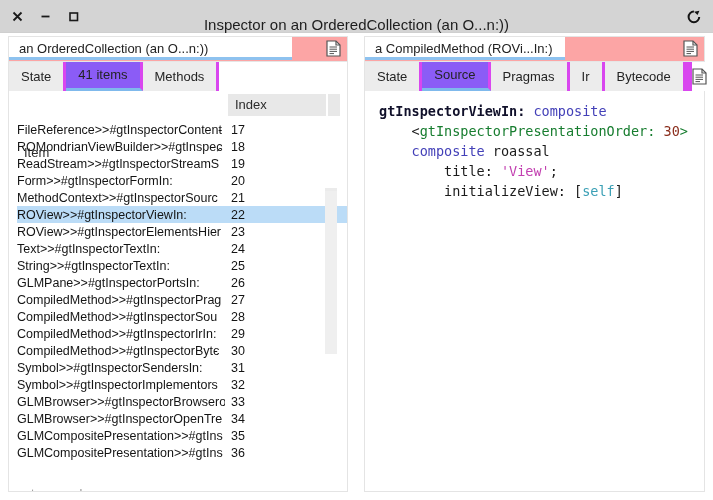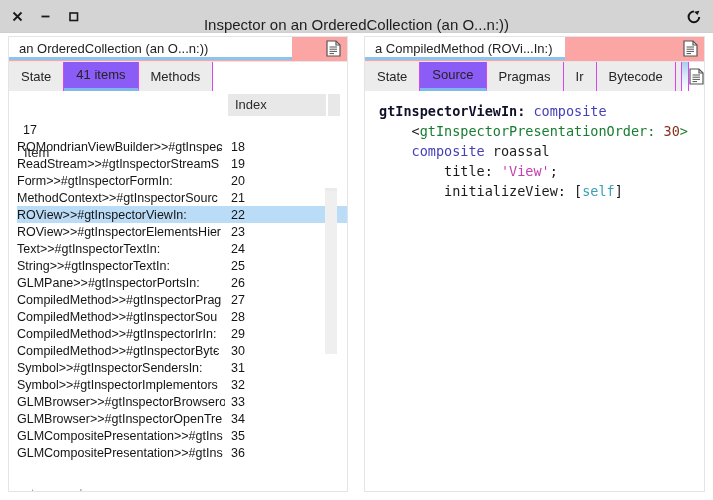--- a/index.html
+++ b/index.html
@@ -110,21 +110,21 @@
     display: flex;
     align-items: stretch;
   }
   .tab {
     height: 29px;
     line-height: 29px;
     padding: 0 12px;
     font-size: 13px;
     color: #242424;
     background: #ececec;
-    border-right: 1px solid #d946ef;
+    border-right: 3px solid #d946ef;
     white-space: nowrap;
     cursor: pointer;
     box-sizing: border-box;
   }
   .tab.active {
     background: #8b5cf6;
     border-bottom: 3px solid #7fb9ec;
     line-height: 26px;
   }
   .tab.mini { width: 26px; padding: 0; }
@@ -312,20 +312,21 @@
             <div class="ch ch-pad"></div>
           </div>
 
           <div class="rows">
             <div class="row clipped">
               <div class="cell-item"></div>
               <div class="cell-index"></div>
             </div>
 
             <div class="row">
+              <div class="cell-item">FileReference&gt;&gt;#gtInspectorContenŧ</div>
               <div class="cell-index">17</div>
             </div>
             <div class="row">
               <div class="cell-item">ROMondrianViewBuilder&gt;&gt;#gtInspeɕ</div>
               <div class="cell-index">18</div>
             </div>
             <div class="row">
               <div class="cell-item">ReadStream&gt;&gt;#gtInspectorStreamS</div>
               <div class="cell-index">19</div>
             </div>

